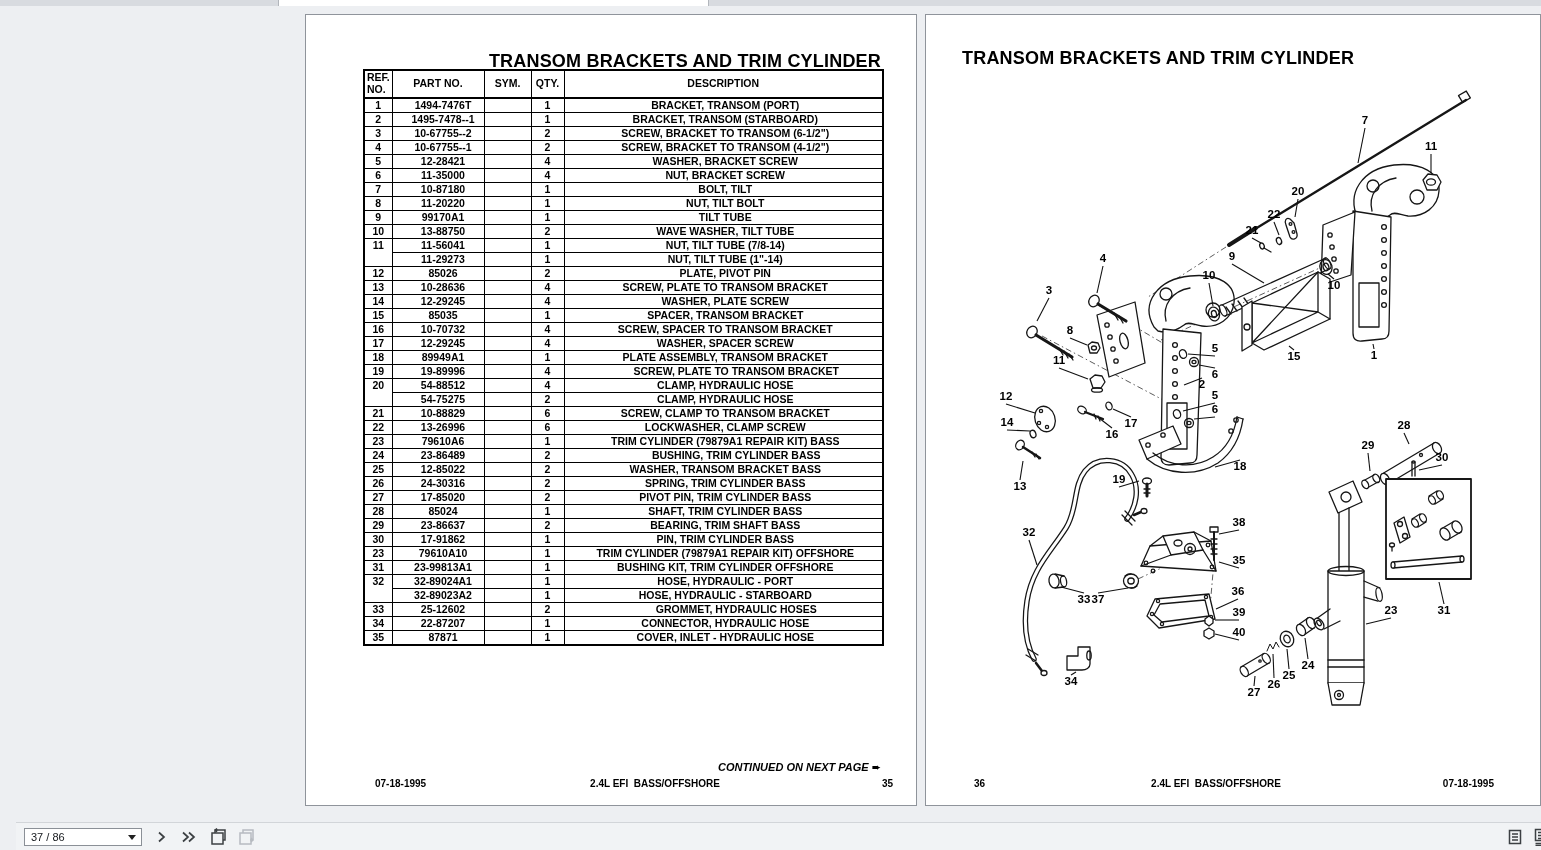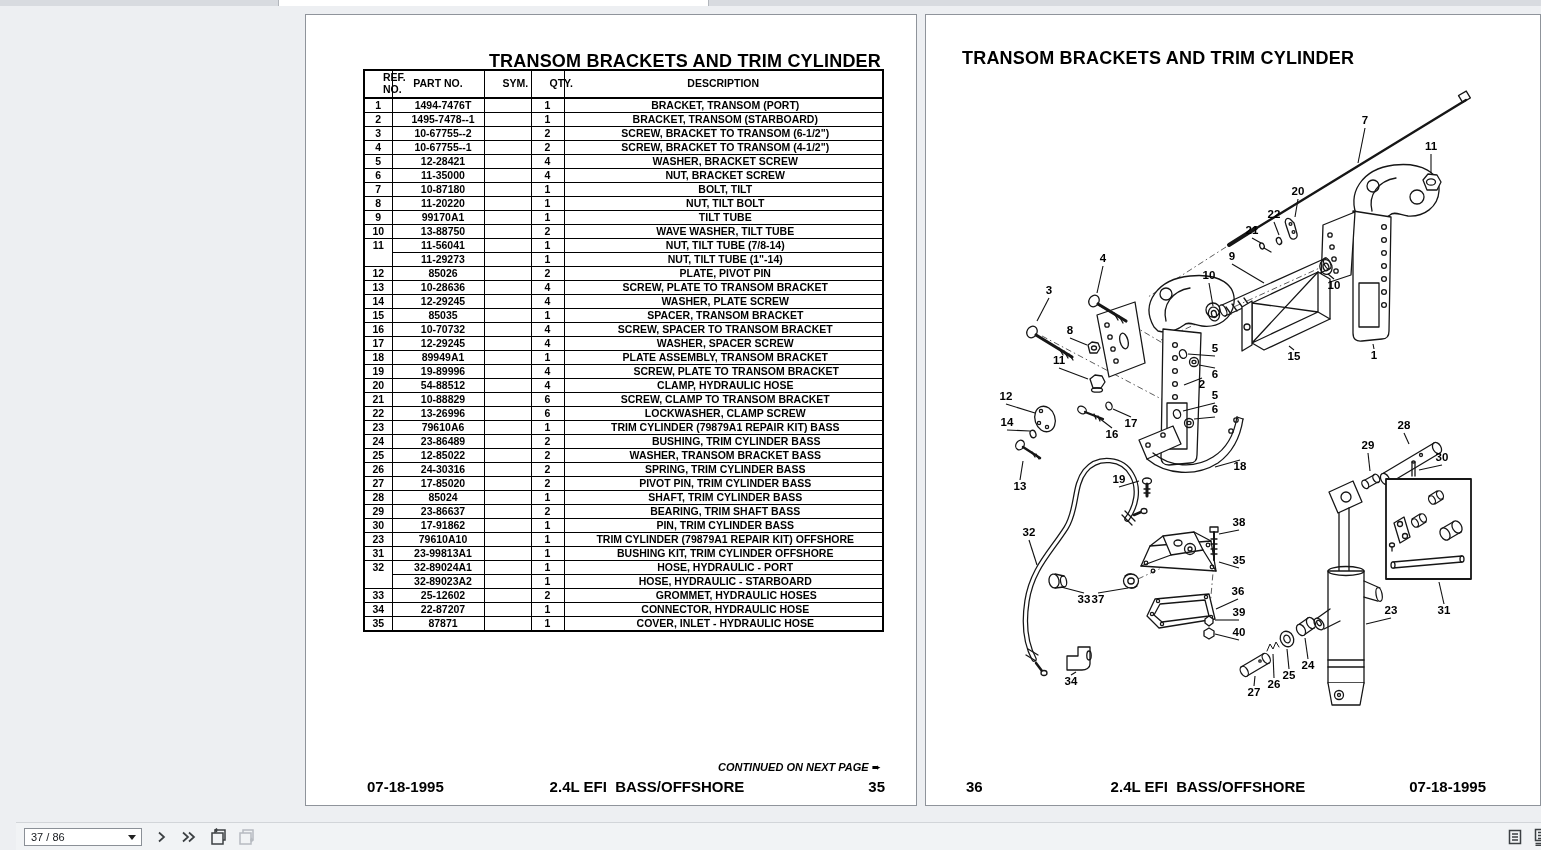--- a/index.html
+++ b/index.html
@@ -15,36 +15,36 @@
   .page{position:absolute;top:8px;height:792px;background:#ffffff;border:1px solid #8f949b;box-sizing:border-box;}
   .page-left{left:305px;width:612px;}
   .page-right{left:925px;width:616px;}
   .pg-title{position:absolute;font-weight:700;font-size:18px;letter-spacing:.2px;color:#000;white-space:nowrap;}
   .pg-title.left{left:57px;width:518px;top:36px;text-align:right;}
   .pg-title.right{left:36px;top:33px;text-align:left;}
   
   table.parts{position:absolute;left:57px;top:54px;width:519px;border-collapse:collapse;
     table-layout:fixed;border:2px solid #000;font-size:10.5px;font-weight:700;color:#000;}
   table.parts th{border-bottom:2px solid #000;border-left:1px solid #000;font-size:10.5px;
-    font-weight:700;white-space:pre-line;padding:1px 18px;height:24px;vertical-align:middle;text-align:center;line-height:1.1;}
+    font-weight:700;white-space:pre-line;padding:1px 2px;height:24px;vertical-align:middle;text-align:center;line-height:1.1;}
   table.parts th:first-child{border-left:none;text-align:left;}
   table.parts td{border-top:1px solid #000;border-left:1px solid #000;height:13px;padding:0 2px;
     white-space:pre;overflow:hidden;line-height:13px;vertical-align:middle;}
   table.parts td:first-child{border-left:none;}
   table.parts td.c-ref{text-align:center;}
   table.parts td.c-ref.merged{border-top:none;}
   table.parts td.c-part{text-align:center;padding-left:12px;}
   table.parts td.c-qty{text-align:center;}
   table.parts td.c-desc{text-align:center;padding-left:6px;}
   table.parts td.c-desc.indent{padding-left:28px;}
   .col-ref{width:28px}.col-part{width:92px}.col-sym{width:47px}.col-qty{width:33px}.col-desc{width:319px}
   
   .continued{position:absolute;left:57px;width:518px;top:746px;text-align:right;font-weight:700;
     font-style:italic;font-size:11px;color:#000;}
-  .footer-line{position:absolute;left:4px;top:763px;width:100%;height:14px;font-weight:700;font-size:15px;color:#000;}
+  .footer-line{position:absolute;left:12px;top:763px;width:100%;height:14px;font-weight:700;font-size:10px;color:#000;}
   .fl-left{position:absolute;left:57px;}
   .fl-center{position:absolute;transform:translateX(-50%);white-space:pre;text-align:right;}
   .page-left .fl-center{left:337px;}
   .page-right .fl-center{left:278px;}
   .fl-right{position:absolute;text-align:right;}
   .page-left .fl-right{left:520px;width:55px;}
   .page-right .fl-right{left:440px;width:116px;}
   .page-right .fl-left{left:36px;}
   
   svg.diagram{position:absolute;left:0;top:0;width:614px;height:790px;}
@@ -235,20 +235,27 @@
               <td class="c-part">19-89996</td>
               <td class="c-sym"></td>
               <td class="c-qty">4</td>
               <td class="c-desc indent">SCREW, PLATE TO TRANSOM BRACKET</td>
             </tr>
             <tr>
               <td class="c-ref">20</td>
               <td class="c-part">54-88512</td>
               <td class="c-sym"></td>
               <td class="c-qty">4</td>
+              <td class="c-desc">CLAMP, HYDRAULIC HOSE</td>
+            </tr>
+            <tr>
+              <td class="c-ref merged"></td>
+              <td class="c-part">54-75275</td>
+              <td class="c-sym"></td>
+              <td class="c-qty">2</td>
               <td class="c-desc">CLAMP, HYDRAULIC HOSE</td>
             </tr>
             <tr>
               <td class="c-ref">21</td>
               <td class="c-part">10-88829</td>
               <td class="c-sym"></td>
               <td class="c-qty">6</td>
               <td class="c-desc">SCREW, CLAMP TO TRANSOM BRACKET</td>
             </tr>
             <tr>

